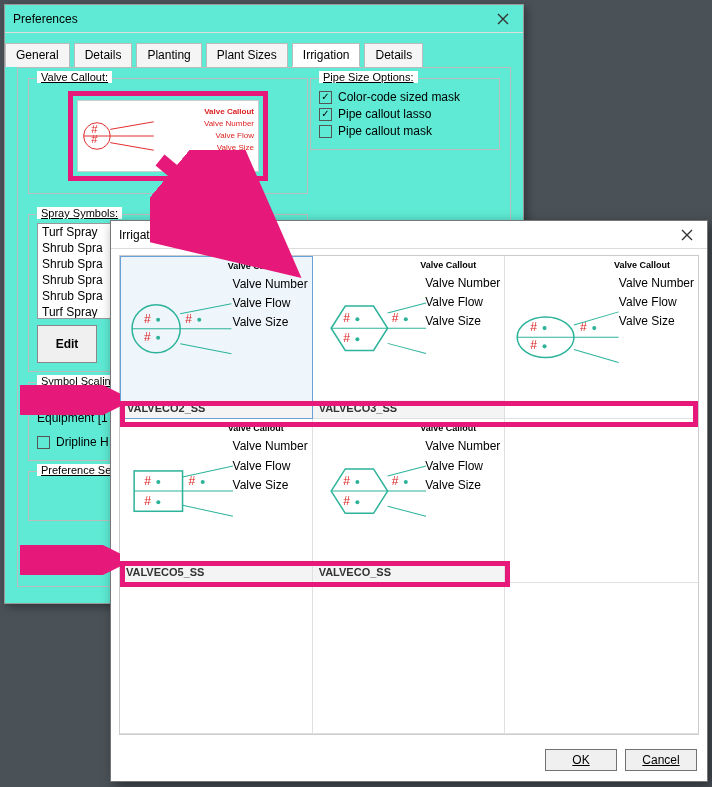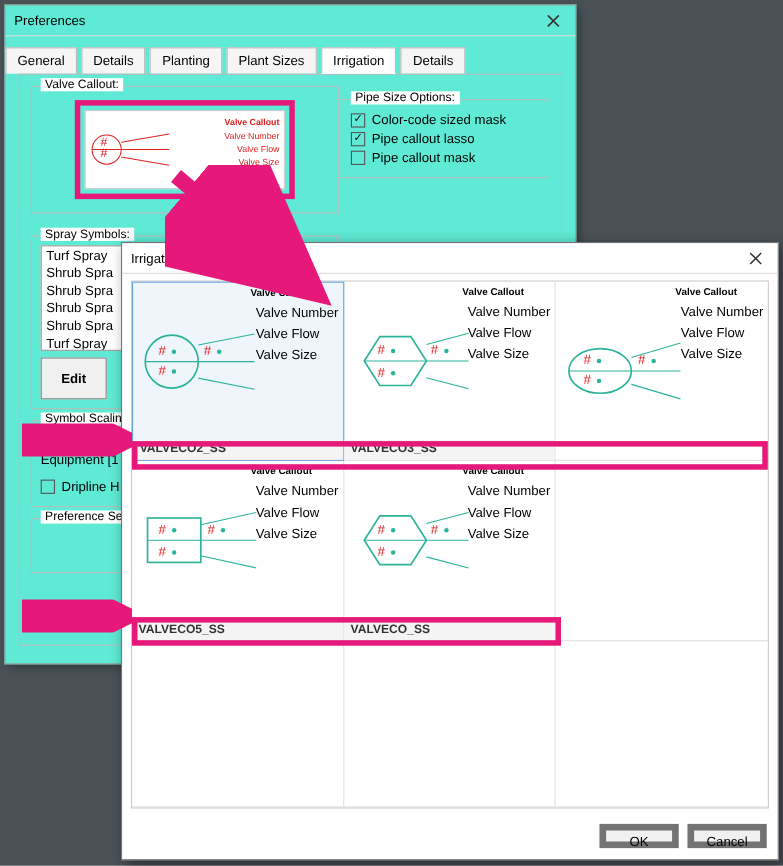--- a/index.html
+++ b/index.html
@@ -11,27 +11,27 @@
   .dlg-title .ttl { font-size: 12px; }
   .close-x { width: 24px; height: 24px; display: flex; align-items: center; justify-content: center; cursor: pointer; }
 
   .tabs { display: flex; gap: 4px; padding: 10px 0 0; }
   .tab { border: 1px solid #bbb; background: #f5f5f5; padding: 4px 10px; cursor: pointer; border-bottom: none; }
   .tab.active { background: #fff; border-bottom: 1px solid #fff; position: relative; z-index: 2; }
 
   .tab-body { border: 1px solid #bbb; margin: 0 12px 12px; padding: 10px; position: relative; height: 520px; }
 
   .group { border: 1px solid #bbb; padding: 8px; margin-bottom: 10px; position: relative; }
-  .group > .lbl { position: absolute; top: -8px; left: 8px; background: #fff; padding: 0 4px; font-size: 11px; }
+  .group > .lbl { position: absolute; top: -8px; left: 8px; background: #fff; padding: 0 4px; font-size: 11px; text-decoration: underline; }
 
   .valve-callout-group { width: 280px; }
   .valve-thumb-hl { border: 5px solid #e6187a; padding: 4px; width: 200px; height: 90px; margin: 4px auto; position: relative; }
   .valve-thumb-inner { border: 1px solid #ccc; height: 100%; position: relative; background: #fff; }
 
-  .pipe-opts { position: absolute; right: 10px; top: 10px; width: 190px; margin-top: 12px; }
+  .pipe-opts { position: absolute; right: 10px; top: 10px; width: 190px; }
   .chk { display: flex; align-items: center; gap: 6px; margin: 3px 0; }
   .chk .box { width: 13px; height: 13px; border: 1px solid #555; display: flex; align-items: center; justify-content: center; font-size: 10px; line-height: 1; }
 
   .pipe-classes { position: absolute; right: 10px; top: 170px; width: 190px; height: 50px; }
 
   .spray-group { width: 280px; margin-top: 20px; }
   .spray-list { border: 1px solid #999; height: 96px; overflow: hidden; background: #fff; }
   .spray-list .row { padding: 1px 4px; white-space: nowrap; overflow: hidden; }
   .edit-btn { margin-top: 6px; width: 60px; height: 38px; border: 1px solid #888; background: #f0f0f0; font-weight: bold; }
 
@@ -45,21 +45,21 @@
   .irr-body { padding: 6px 8px; }
   .thumb-area { border: 1px solid #ccc; height: 480px; position: relative; background: #fff; }
   .thumb-grid { display: grid; grid-template-columns: repeat(3, 1fr); grid-template-rows: repeat(3, 1fr); height: 100%; }
   .cell { border-right: 1px solid #e0e0e0; border-bottom: 1px solid #e0e0e0; position: relative; display: flex; flex-direction: column; }
   .cell:nth-child(3n) { border-right: none; }
   .cell.selected { background: #eef5fb; border: 1px solid #6aa0d8; }
   .cell .diagram { flex: 1; position: relative; }
   .cell .cap { height: 18px; background: #f4f4f4; padding: 2px 6px; font-size: 11px; color: #333; white-space: nowrap; overflow: hidden; font-weight: bold; }
 
   .btn-row { display: flex; justify-content: flex-end; gap: 8px; padding: 8px 10px; }
-  .btn { width: 72px; height: 22px; border: 6px solid #737373; background: #f0f0f0; text-align: center; line-height: 20px; cursor: pointer; }
+  .btn { width: 72px; height: 22px; border: 1px solid #737373; background: #f0f0f0; text-align: center; line-height: 20px; cursor: pointer; text-decoration: underline; }
 
   
   .hl-bar { position: absolute; border: 5px solid #e6187a; background: transparent; pointer-events: none; }
 
   
   .dlabels { position: absolute; right: 4px; top: 18px; font-size: 9px; line-height: 1.6; }
   .dtitle { position: absolute; right: 28px; top: 4px; font-size: 9px; font-weight: bold; }
 
 </style>
 </head>

